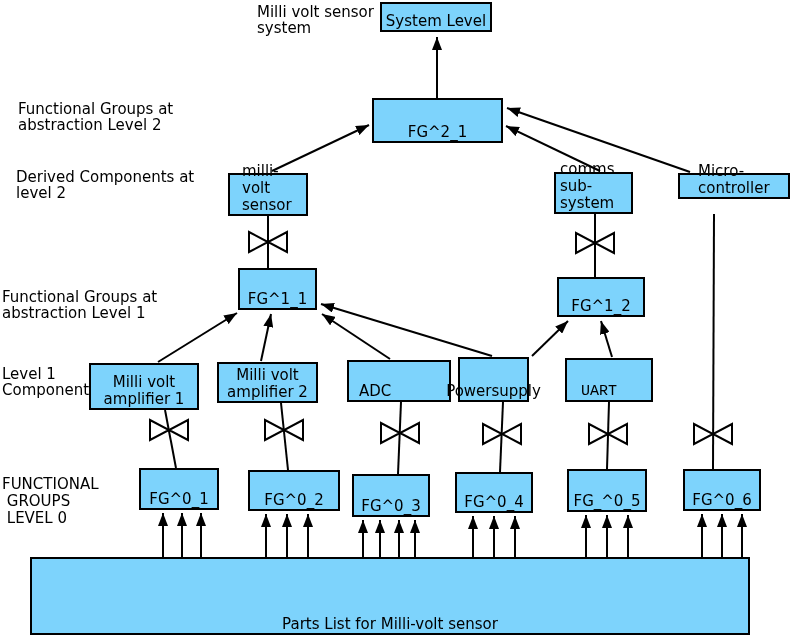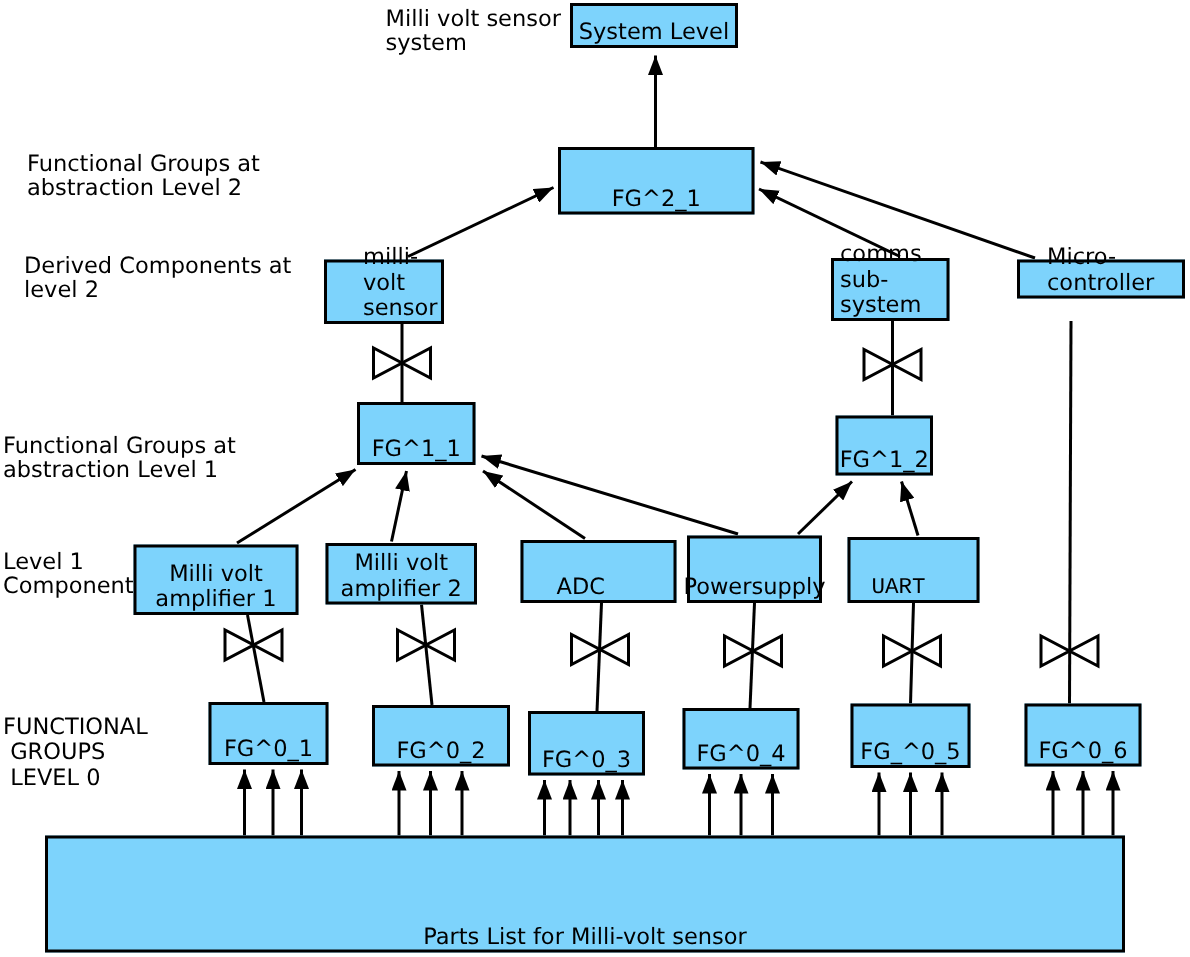--- a/index.html
+++ b/index.html
@@ -100,34 +100,34 @@
   <div class="lbl" style="left:2px;top:289px;">Functional Groups at
 abstraction Level 1</div>
   <div class="lbl" style="left:2px;top:366px;">Level  1
 Components</div>
   <div class="lbl pre" style="left:2px;top:476px;">FUNCTIONAL
  GROUPS
  LEVEL 0</div>
 
   <div class="box" style="left:380px;top:2px;width:112px;height:30px;"><span>System Level</span></div>
   <div class="box" style="left:372px;top:98px;width:131px;height:45px;"><span>FG^2_1</span></div>
-  <div class="box left" style="left:216px;top:173px;width:80px;height:43px;padding-left:24px;"><span>milli-volt
+  <div class="box left" style="left:228px;top:173px;width:80px;height:43px;padding-left:12px;"><span>milli-volt
 sensor</span></div>
   <div class="box left" style="left:554px;top:172px;width:79px;height:42px;padding-left:4px;"><span>comms
 sub-system</span></div>
   <div class="box left" style="left:678px;top:173px;width:112px;height:26px;padding-left:18px;"><span>Micro-
 controller</span></div>
   <div class="box" style="left:238px;top:268px;width:79px;height:42px;"><span>FG^1_1</span></div>
-  <div class="box" style="left:557px;top:277px;width:65px;height:40px;"><span>FG^1_2</span></div>
+  <div class="box" style="left:557px;top:277px;width:88px;height:40px;"><span>FG^1_2</span></div>
   <div class="box" style="left:89px;top:363px;width:110px;height:47px;"><span>Milli volt
 amplifier 1</span></div>
   <div class="box" style="left:217px;top:362px;width:101px;height:41px;"><span>Milli volt
 amplifier 2</span></div>
-  <div class="box left" style="left:347px;top:360px;width:104px;height:42px;padding-left:22px;"><span>ADC</span></div>
-  <div class="box" style="left:458px;top:357px;width:90px;height:45px;"><span>Powersupply</span></div>
+  <div class="box left" style="left:347px;top:360px;width:104px;height:42px;padding-left:10px;"><span>ADC</span></div>
+  <div class="box" style="left:458px;top:357px;width:71px;height:45px;"><span>Powersupply</span></div>
   <div class="box left" style="left:565px;top:358px;width:88px;height:44px;padding-left:14px;font-family:Liberation Mono, monospace;"><span>UART</span></div>
   <div class="box" style="left:139px;top:468px;width:80px;height:42px;"><span>FG^0_1</span></div>
   <div class="box" style="left:248px;top:470px;width:92px;height:41px;"><span>FG^0_2</span></div>
   <div class="box" style="left:352px;top:474px;width:78px;height:43px;"><span>FG^0_3</span></div>
   <div class="box" style="left:455px;top:472px;width:78px;height:41px;"><span>FG^0_4</span></div>
   <div class="box" style="left:567px;top:469px;width:80px;height:43px;"><span>FG_^0_5</span></div>
   <div class="box" style="left:683px;top:469px;width:78px;height:42px;"><span>FG^0_6</span></div>
   <div class="box" style="left:30px;top:557px;width:720px;height:78px;"><span>Parts List for Milli-volt sensor</span></div>
 
 </div>

